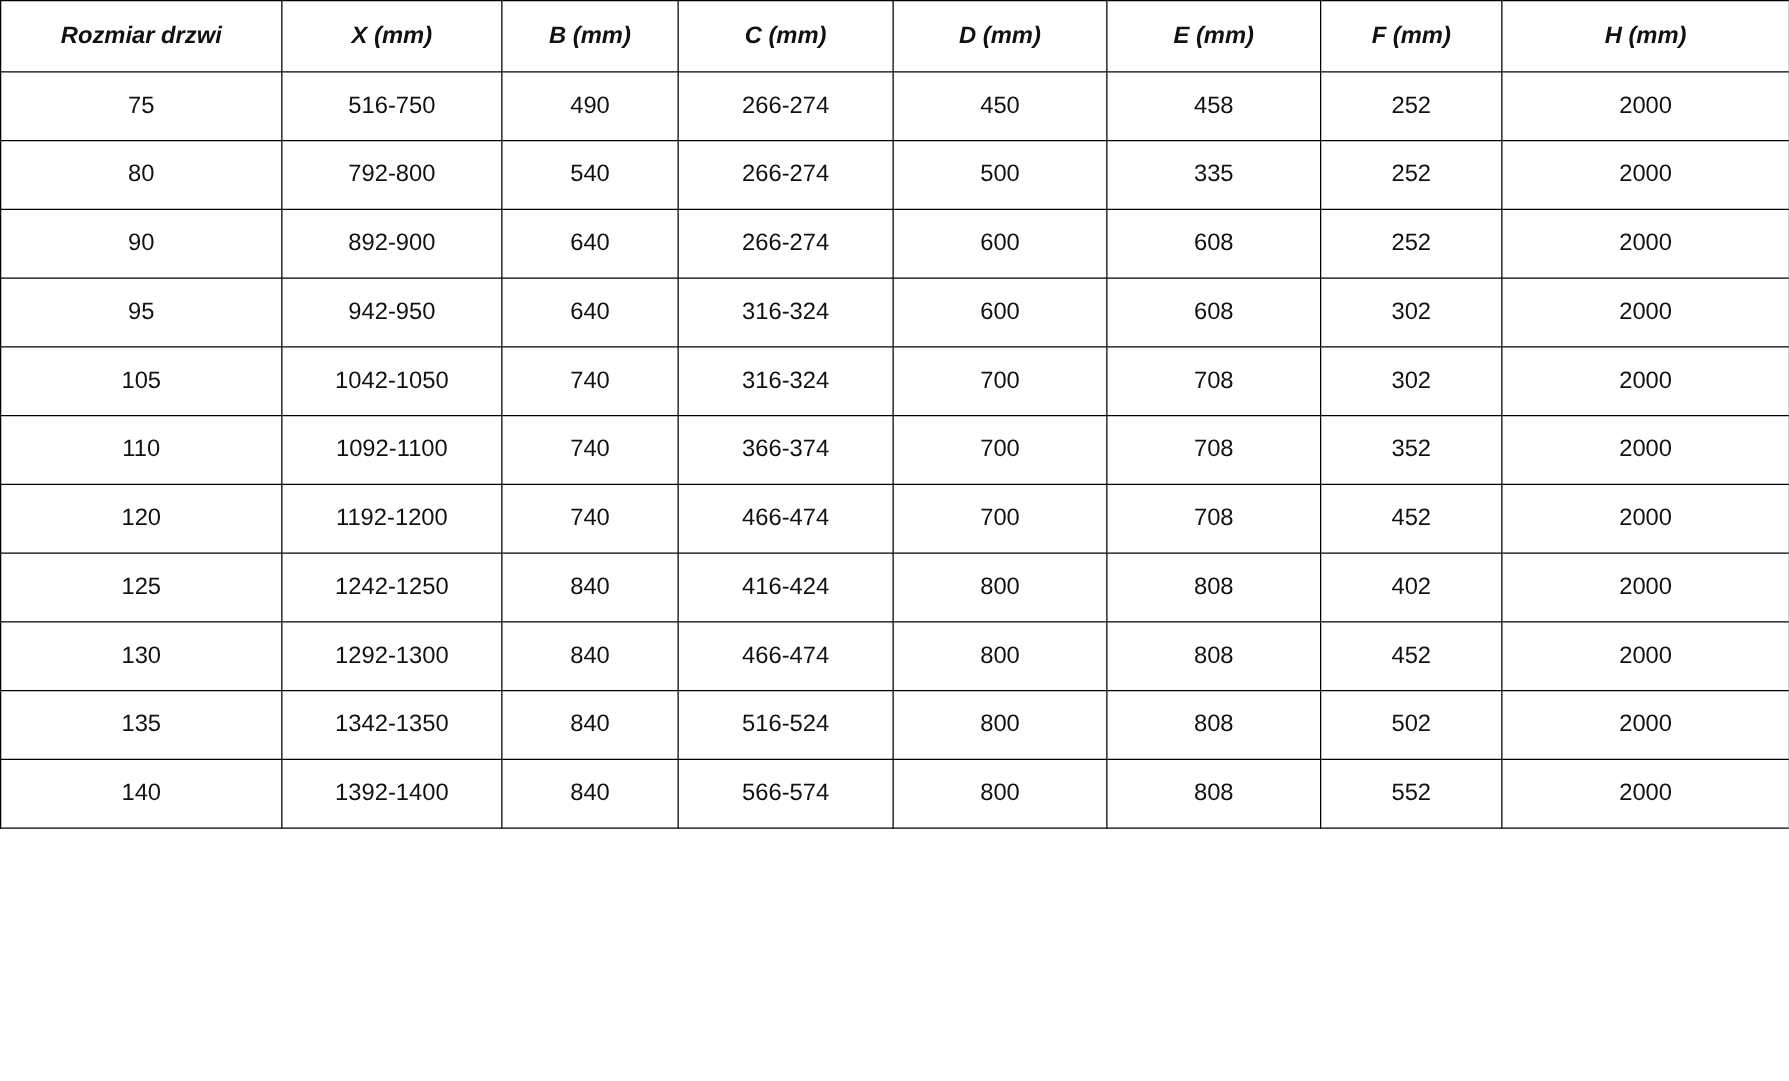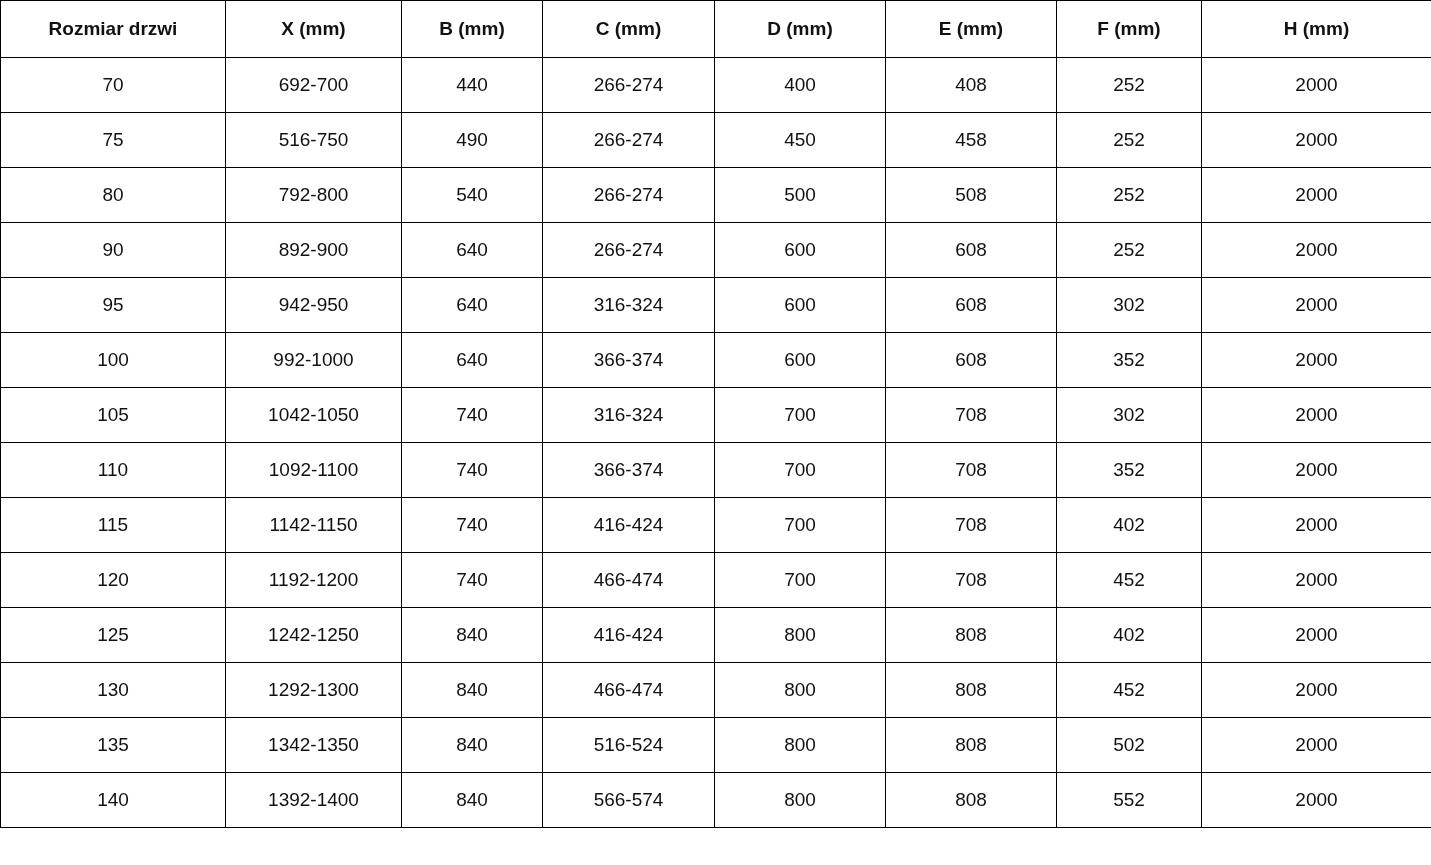--- a/index.html
+++ b/index.html
@@ -35,20 +35,21 @@
     height: 54px;
     line-height: 54px;
     white-space: nowrap;
     overflow: hidden;
   }
   table.spec-table th {
     font-weight: bold;
     height: 56px;
     line-height: 56px;
     font-size: 19px;
+    font-style: italic;
   }
   
   col.c0 { width: 225px; }
   col.c1 { width: 176px; }
   col.c2 { width: 141px; }
   col.c3 { width: 172px; }
   col.c4 { width: 171px; }
   col.c5 { width: 171px; }
   col.c6 { width: 145px; }
   col.c7 { width: 230px; }
@@ -75,46 +76,36 @@
         <th>B (mm)</th>
         <th>C (mm)</th>
         <th>D (mm)</th>
         <th>E (mm)</th>
         <th>F (mm)</th>
         <th>H (mm)</th>
       </tr>
     </thead>
     <tbody>
       <tr>
-        <td>70</td>
-        <td>692-700</td>
-        <td>440</td>
-        <td>266-274</td>
-        <td>400</td>
-        <td>408</td>
-        <td>252</td>
-        <td>2000</td>
-      </tr>
-      <tr>
         <td>75</td>
         <td>516-750</td>
         <td>490</td>
         <td>266-274</td>
         <td>450</td>
         <td>458</td>
         <td>252</td>
         <td>2000</td>
       </tr>
       <tr>
         <td>80</td>
         <td>792-800</td>
         <td>540</td>
         <td>266-274</td>
         <td>500</td>
-        <td>508</td>
+        <td>335</td>
         <td>252</td>
         <td>2000</td>
       </tr>
       <tr>
         <td>90</td>
         <td>892-900</td>
         <td>640</td>
         <td>266-274</td>
         <td>600</td>
         <td>608</td>
@@ -125,57 +116,37 @@
         <td>95</td>
         <td>942-950</td>
         <td>640</td>
         <td>316-324</td>
         <td>600</td>
         <td>608</td>
         <td>302</td>
         <td>2000</td>
       </tr>
       <tr>
-        <td>100</td>
-        <td>992-1000</td>
-        <td>640</td>
-        <td>366-374</td>
-        <td>600</td>
-        <td>608</td>
-        <td>352</td>
-        <td>2000</td>
-      </tr>
-      <tr>
         <td>105</td>
         <td>1042-1050</td>
         <td>740</td>
         <td>316-324</td>
         <td>700</td>
         <td>708</td>
         <td>302</td>
         <td>2000</td>
       </tr>
       <tr>
         <td>110</td>
         <td>1092-1100</td>
         <td>740</td>
         <td>366-374</td>
         <td>700</td>
         <td>708</td>
         <td>352</td>
-        <td>2000</td>
-      </tr>
-      <tr>
-        <td>115</td>
-        <td>1142-1150</td>
-        <td>740</td>
-        <td>416-424</td>
-        <td>700</td>
-        <td>708</td>
-        <td>402</td>
         <td>2000</td>
       </tr>
       <tr>
         <td>120</td>
         <td>1192-1200</td>
         <td>740</td>
         <td>466-474</td>
         <td>700</td>
         <td>708</td>
         <td>452</td>

